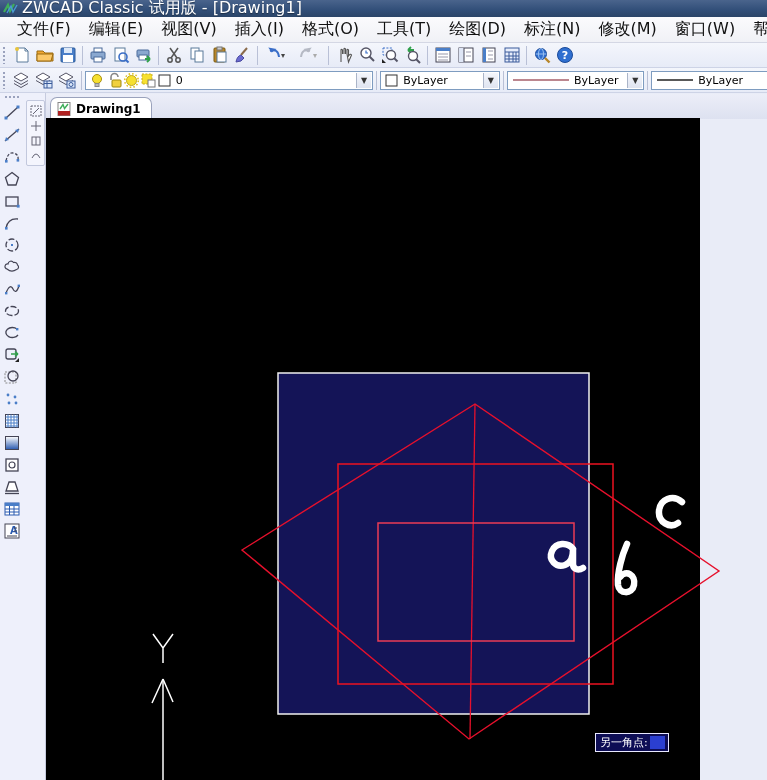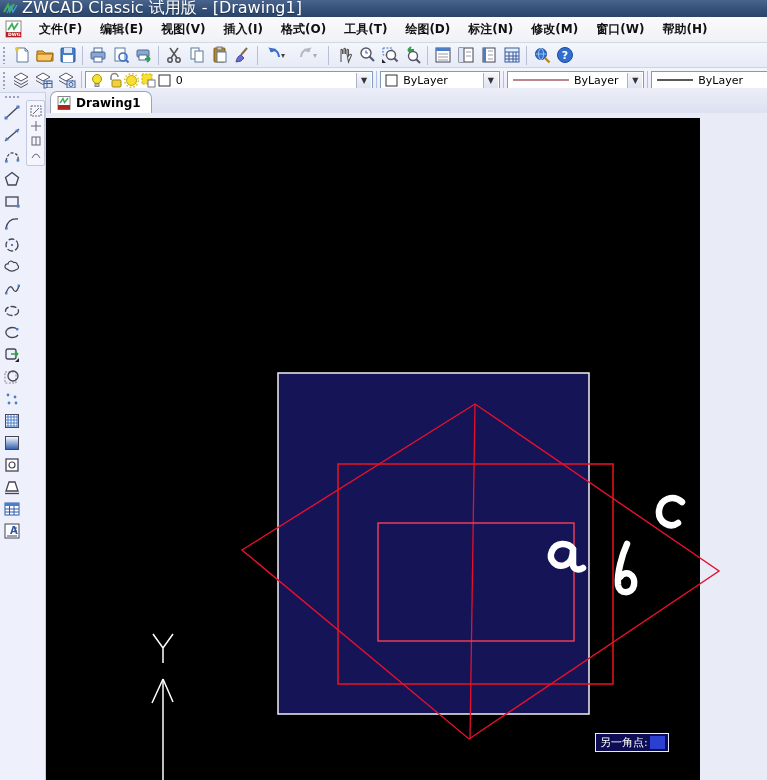--- a/index.html
+++ b/index.html
@@ -10,41 +10,41 @@
   #titlebar { position:absolute; left:0; top:0; width:767px; height:17px;
     background:linear-gradient(180deg,#4a648c 0%,#33507a 55%,#2b4568 100%);
     display:flex; align-items:center; padding-left:3px; }
   #titlebar .ttext { color:#fff; font-size:16px; margin-left:4px; text-shadow:0 1px 1px rgba(0,0,0,.4); white-space:nowrap; }
 
   
   #menubar { position:absolute; left:0; top:17px; width:767px; height:26px;
     background:linear-gradient(180deg,#fbfbfd,#f0f1f6); border-bottom:1px solid #d4d7e4;
     display:flex; align-items:center; }
   #menubar .appicon { width:22px; height:20px; margin:0 4px 0 4px; }
-  .menu-item { font-size:12px; color:#111; padding:4px 9px; white-space:nowrap;font-weight:bold; }
+  .menu-item { font-size:16px; color:#111; padding:4px 9px; white-space:nowrap; }
 
   
   .toolbar { position:absolute; left:0; width:767px; height:25px;
     background:linear-gradient(180deg,#f4f6fc,#e7ebf7); border-bottom:1px solid #cdd3e6;
     display:flex; align-items:center; }
   #toolbar1 { top:43px; } #toolbar2 { top:68px; }
   .grip { width:5px; height:18px; margin:0 3px 0 2px;
     background-image:radial-gradient(circle,#9aa2bd 1px,transparent 1.2px);
     background-size:4px 4px; }
   .tbtn { width:23px; height:22px; display:flex; align-items:center; justify-content:center; border:1px solid transparent; border-radius:2px; }
   .tsep { width:1px; height:19px; background:#b9c0d6; margin:0 3px; }
   .drop { font-size:8px; color:#444; margin-left:-2px; width:8px; }
   .drop.dis { color:#aaa; }
 
   .combo { height:19px; background:#fff; border:1px solid #7e9cc0; display:flex; align-items:center; font-size:11px; color:#000; position:relative; }
   .combo .arrowbox { position:absolute; right:1px; top:1px; bottom:1px; width:15px; background:linear-gradient(180deg,#f4f6fc,#dfe4f0); border-left:1px solid #aab4c8; display:flex; align-items:center; justify-content:center; font-size:8px; color:#333; }
   .combo .cval { padding-left:4px; white-space:nowrap; }
 
   
-  #tabbar { position:absolute; left:46px; top:88px; width:721px; height:25px;
+  #tabbar { position:absolute; left:46px; top:94px; width:721px; height:25px;
     background:linear-gradient(180deg,#eceef8,#dde1f0); display:flex; align-items:flex-end; }
   .doc-tab { height:22px; display:flex; align-items:center; padding:0 10px 0 6px; margin-left:4px;
     border:1px solid #9aa2bc; border-bottom:none; border-radius:7px 7px 0 0; font-size:12px;
     background:linear-gradient(180deg,#f8f9fe,#e2e5f2); color:#222; white-space:nowrap; }
   .doc-tab.active { background:#fff; font-weight:bold; color:#000; }
   .doc-tab .dwgicon { margin-right:4px; }
 
   
   #leftcol { position:absolute; left:0; top:93px; width:46px; height:687px; background:#eef0fb; border-right:1px solid #c6cbde; }
   #leftcol .vgrip { width:16px; height:5px; margin:2px 0 2px 4px;

